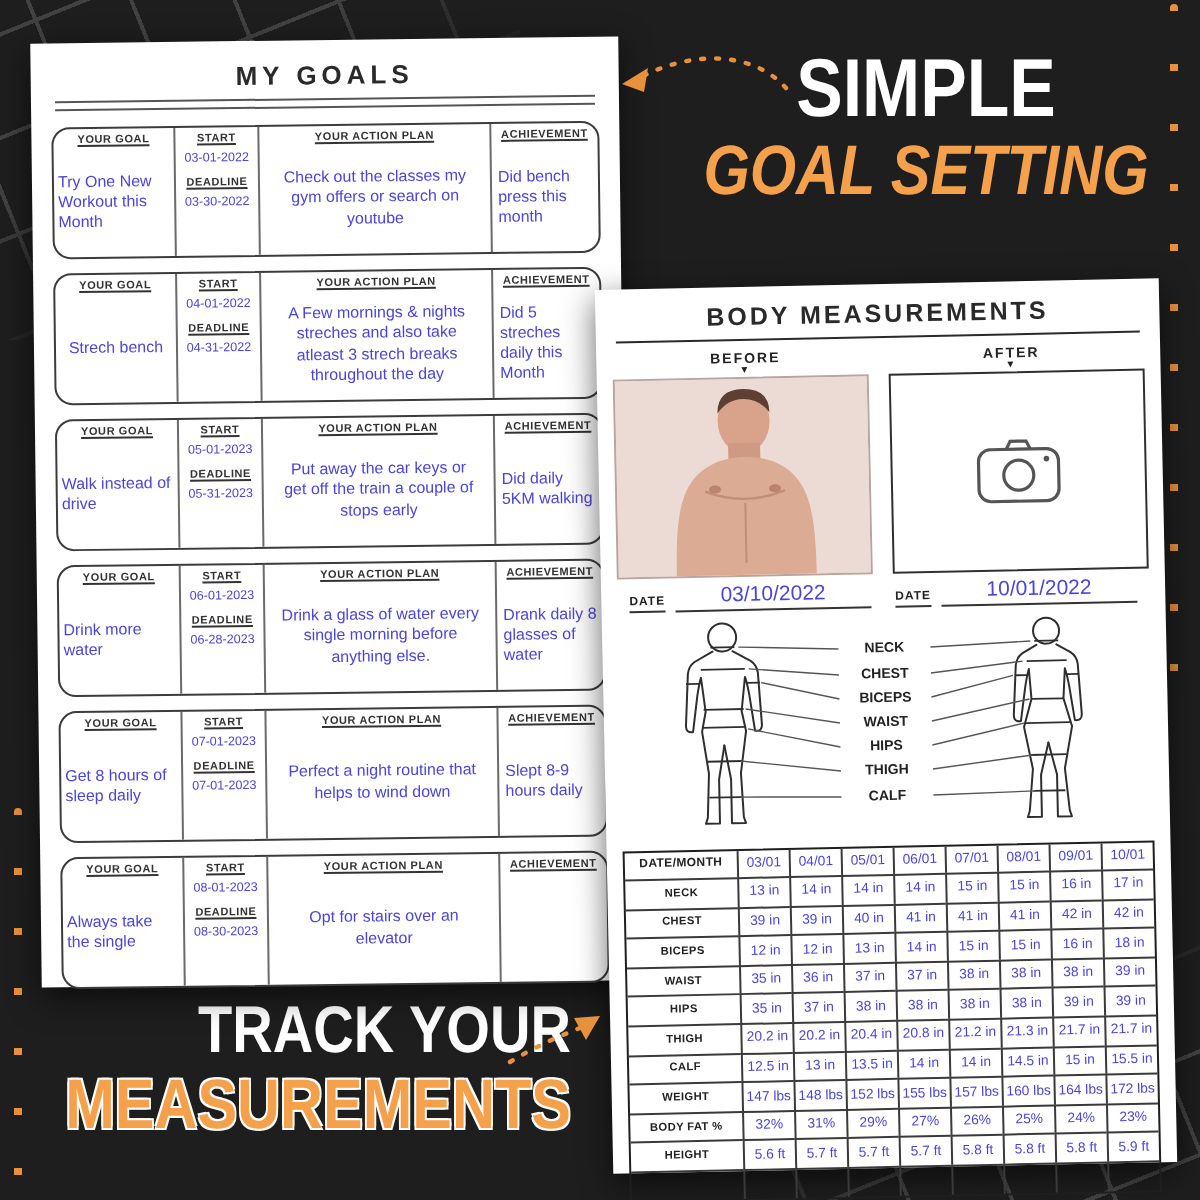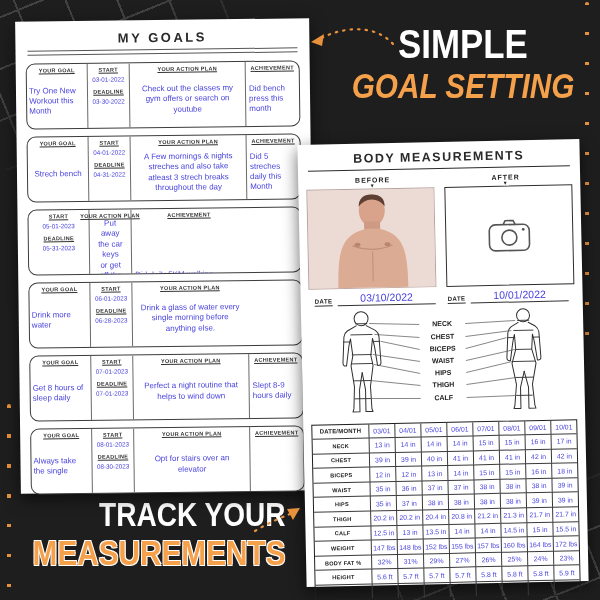--- a/index.html
+++ b/index.html
@@ -145,20 +145,24 @@
           <div class="gcol c-action">
             <div class="ghead">YOUR ACTION PLAN</div>
             <div class="hand action-text">A Few mornings &amp; nights streches and also take atleast 3 strech breaks throughout the day</div>
           </div>
           <div class="gcol c-ach">
             <div class="ghead">ACHIEVEMENT</div>
             <div class="hand ach-text">Did 5 streches daily this Month</div>
           </div>
         </div>
         <div class="goal-row">
+          <div class="gcol c-goal">
+            <div class="ghead">YOUR GOAL</div>
+            <div class="hand goal-text">Walk instead of drive</div>
+          </div>
           <div class="gcol c-start">
             <div class="ghead">START</div>
             <div class="hand sdate">05-01-2023</div>
             <div class="ghead">DEADLINE</div>
             <div class="hand sdate">05-31-2023</div>
           </div>
           <div class="gcol c-action">
             <div class="ghead">YOUR ACTION PLAN</div>
             <div class="hand action-text">Put away the car keys or get off the train a couple of stops early</div>
           </div>
@@ -174,20 +178,24 @@
           </div>
           <div class="gcol c-start">
             <div class="ghead">START</div>
             <div class="hand sdate">06-01-2023</div>
             <div class="ghead">DEADLINE</div>
             <div class="hand sdate">06-28-2023</div>
           </div>
           <div class="gcol c-action">
             <div class="ghead">YOUR ACTION PLAN</div>
             <div class="hand action-text">Drink a glass of water every single morning before anything else.</div>
+          </div>
+          <div class="gcol c-ach">
+            <div class="ghead">ACHIEVEMENT</div>
+            <div class="hand ach-text">Drank daily 8 glasses of water</div>
           </div>
         </div>
         <div class="goal-row">
           <div class="gcol c-goal">
             <div class="ghead">YOUR GOAL</div>
             <div class="hand goal-text">Get 8 hours of sleep daily</div>
           </div>
           <div class="gcol c-start">
             <div class="ghead">START</div>
             <div class="hand sdate">07-01-2023</div>

